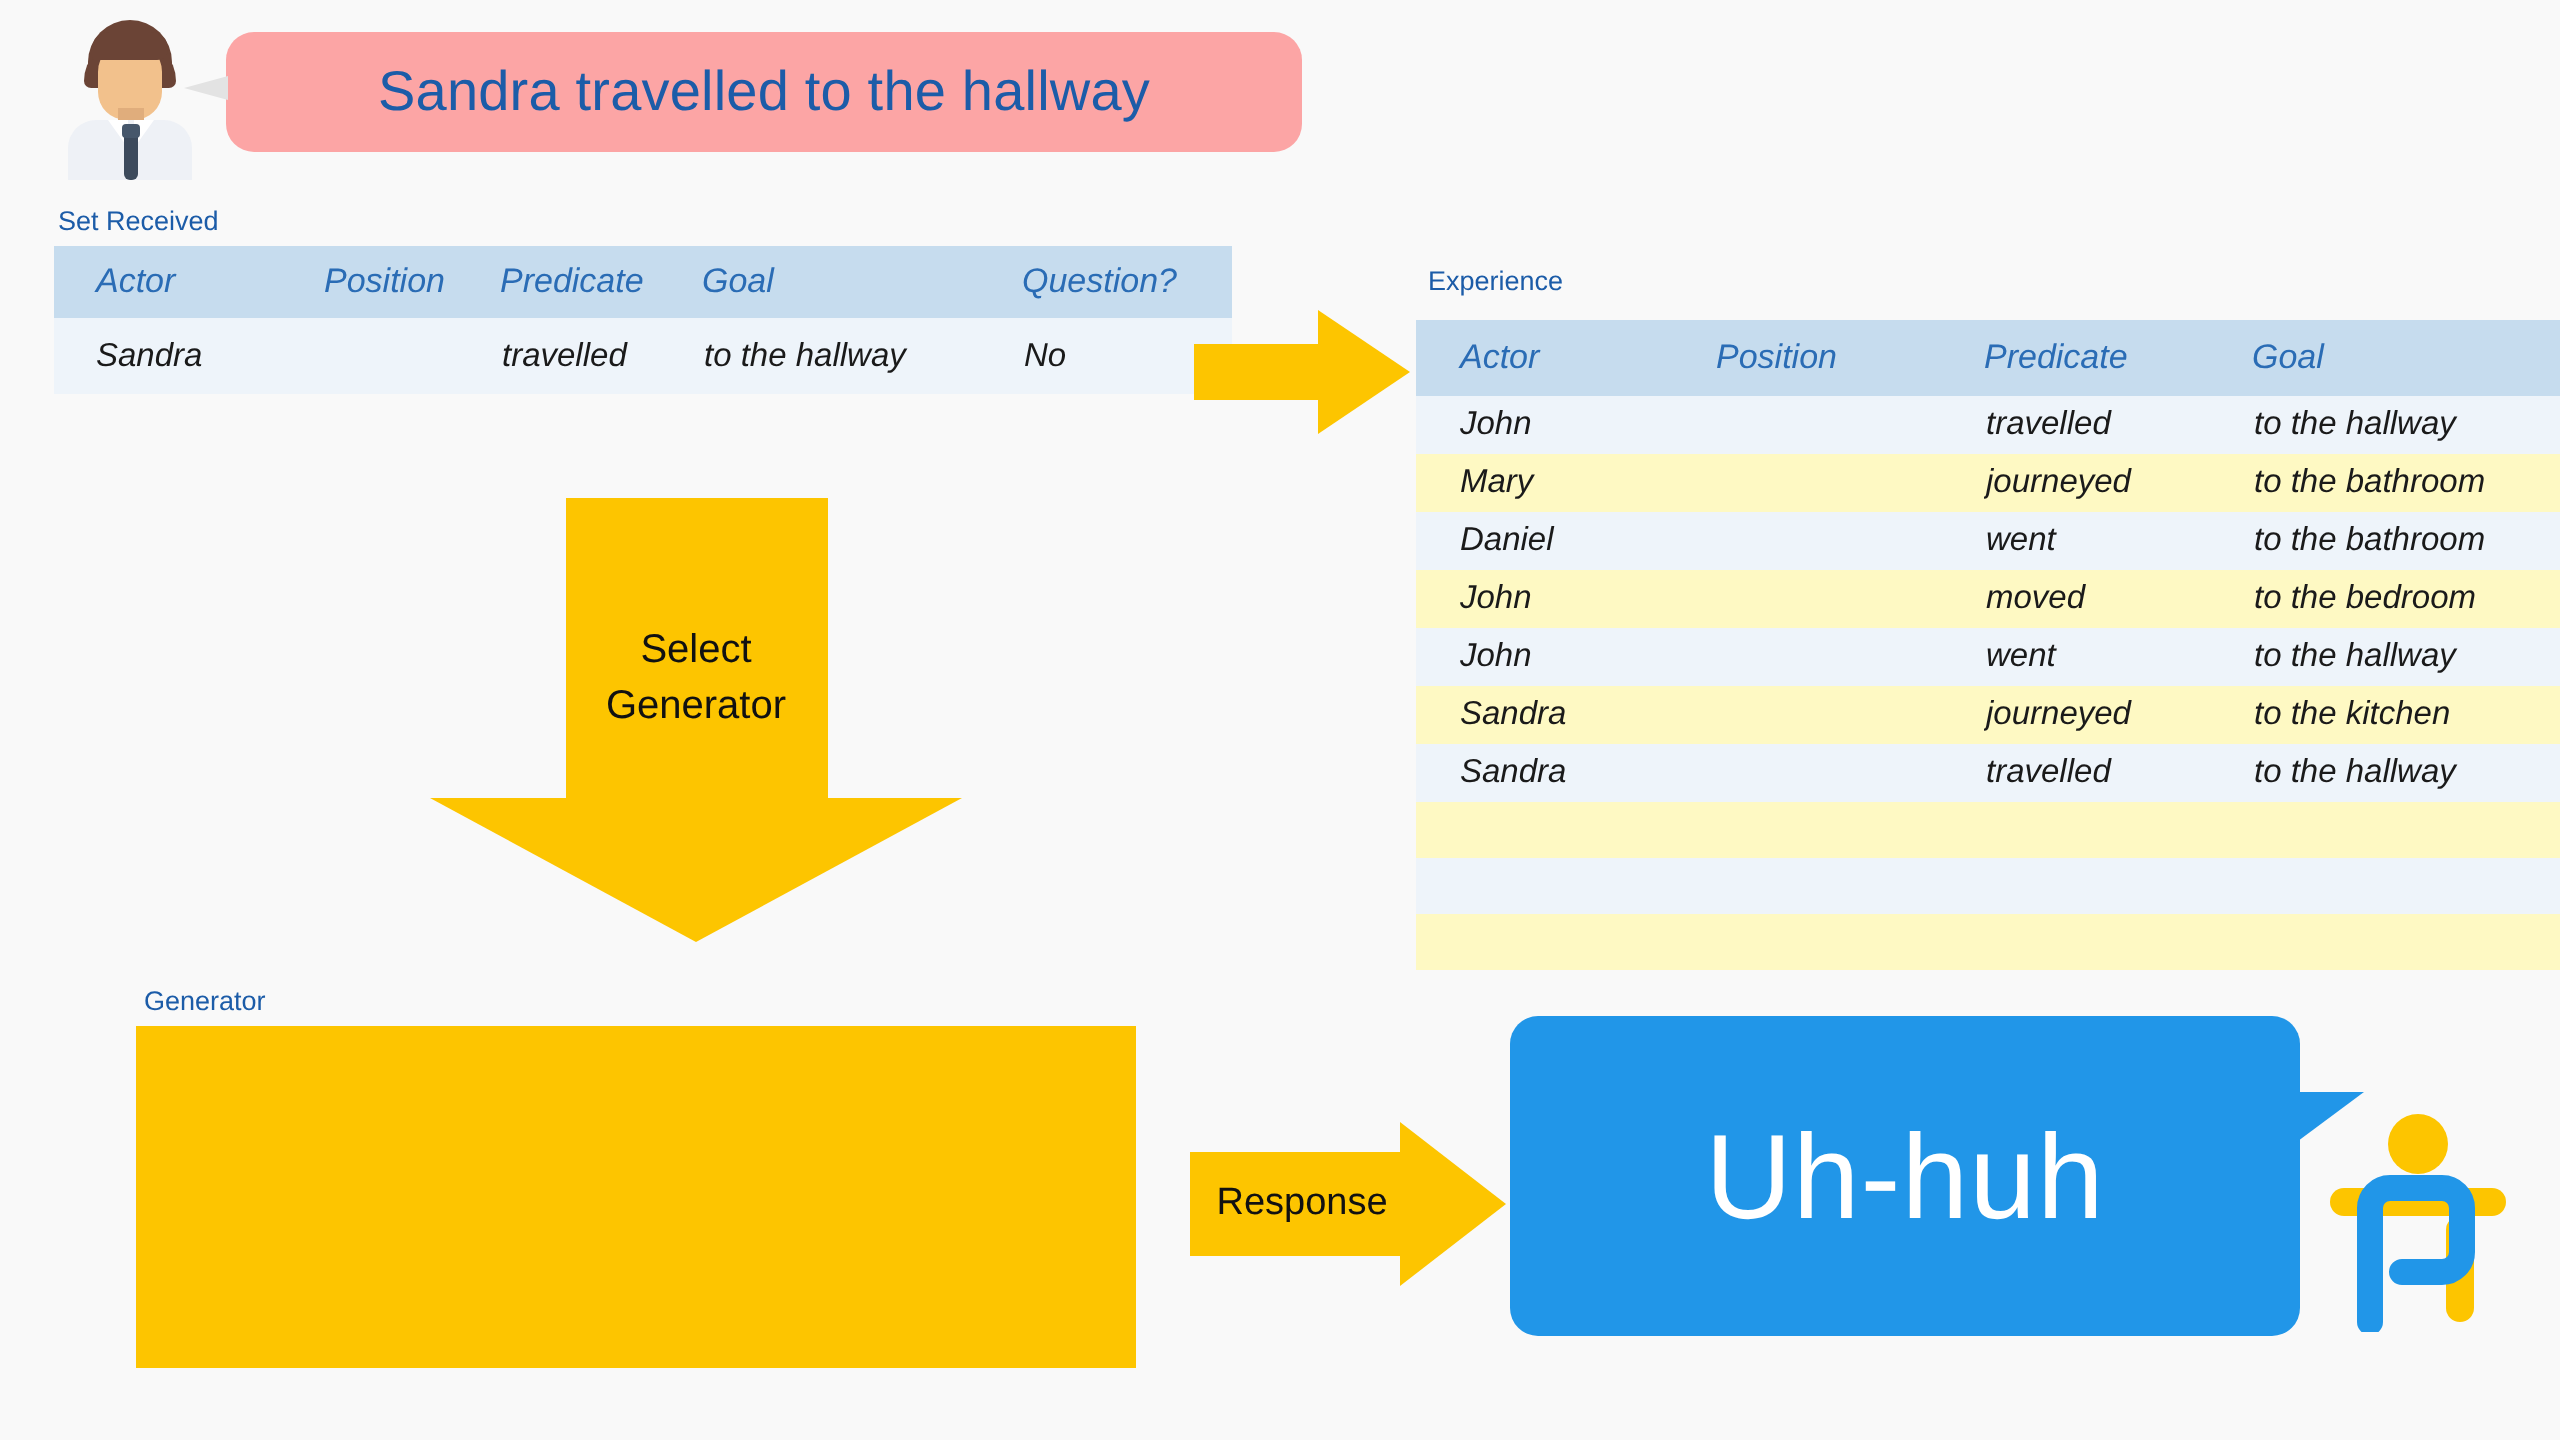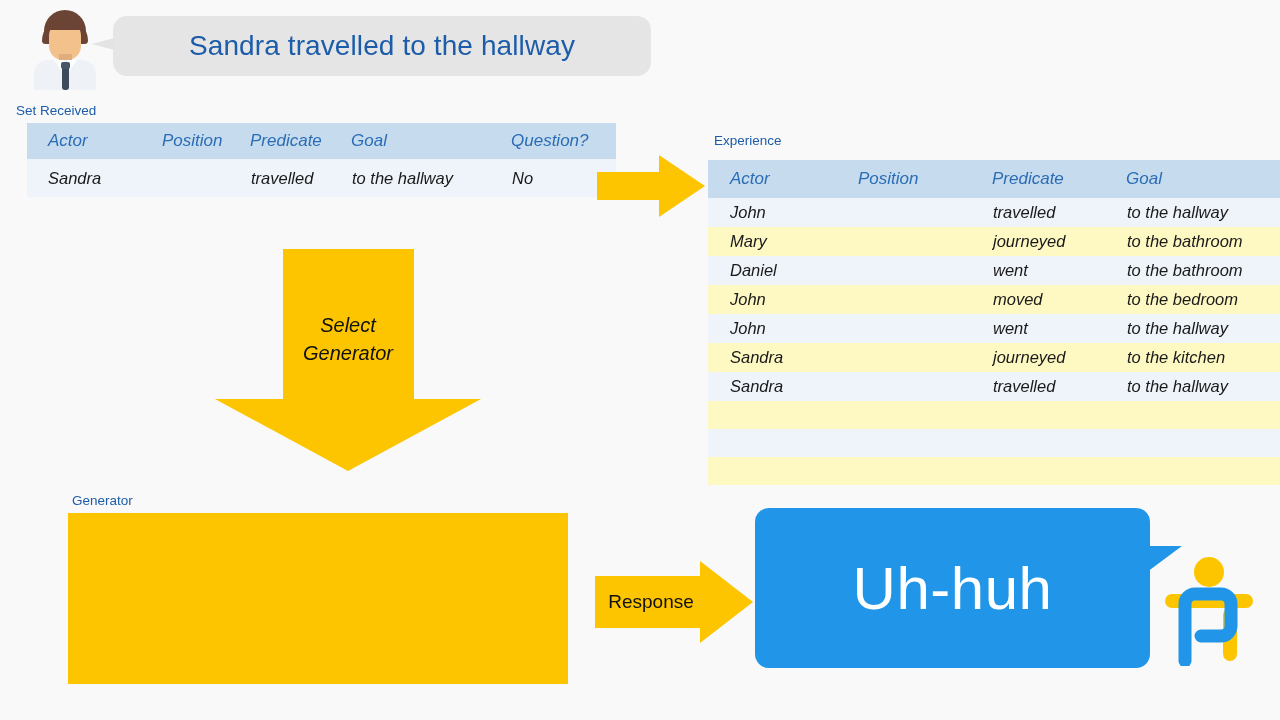--- a/index.html
+++ b/index.html
@@ -84,21 +84,21 @@
     width: 9px; height: 7px;
     background: #46576b;
     border-radius: 2px;
   }
 
   
   #user-bubble {
     position: absolute;
     left: 113px; top: 16px;
     width: 538px; height: 60px;
-    background: #e5e5e5;
+    background: #fca5a5;
     border-radius: 14px;
     display: flex;
     align-items: center;
     justify-content: center;
   }
   #user-bubble .tail {
     position: absolute;
     left: -21px; top: 22px;
     width: 0; height: 0;
     border-style: solid;
@@ -136,21 +136,21 @@
     color: #1a1a1a;
     vertical-align: middle;
     white-space: nowrap;
     overflow: hidden;
     font-style: italic;
   }
   .tbl tr.odd td  { background: #eef4fa; }
   .tbl tr.even td { background: #fef9c3; margin-top: 32px; }
 
   
-  #set-received-label { left: 16px; top: 103px; }
+  #set-received-label { left: 29px; top: 103px; }
   #set-received-table {
     left: 27px; top: 123px;
     width: 568px;
   }
   #set-received-table td { height: 27px; }
   #set-received-table tr.datarow td { height: 36px; }
   #set-received-table td.c-actor     { width: 114px; padding-left: 21px; }
   #set-received-table td.c-position  { width: 88px; }
   #set-received-table td.c-predicate { width: 101px; }
   #set-received-table td.c-goal      { width: 160px; }
@@ -213,21 +213,20 @@
   }
   #select-generator .label {
     position: absolute;
     left: 0; top: 62px;
     width: 266px;
     text-align: center;
     color: #111111;
     font-size: 20px;
     line-height: 28px;
     z-index: 2;
-    font-style: italic;
   }
 
   
   #generator-label { left: 72px; top: 493px; }
   #generator-box {
     position: absolute;
     left: 68px; top: 513px;
     width: 500px; height: 171px;
     background: #fdc500;
   }

